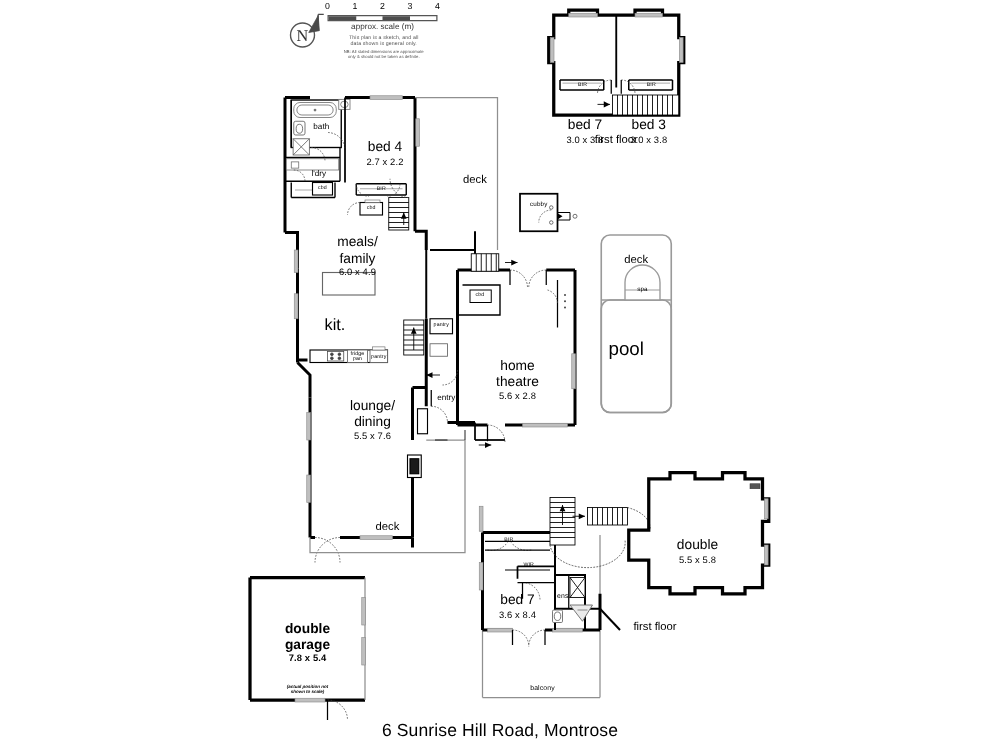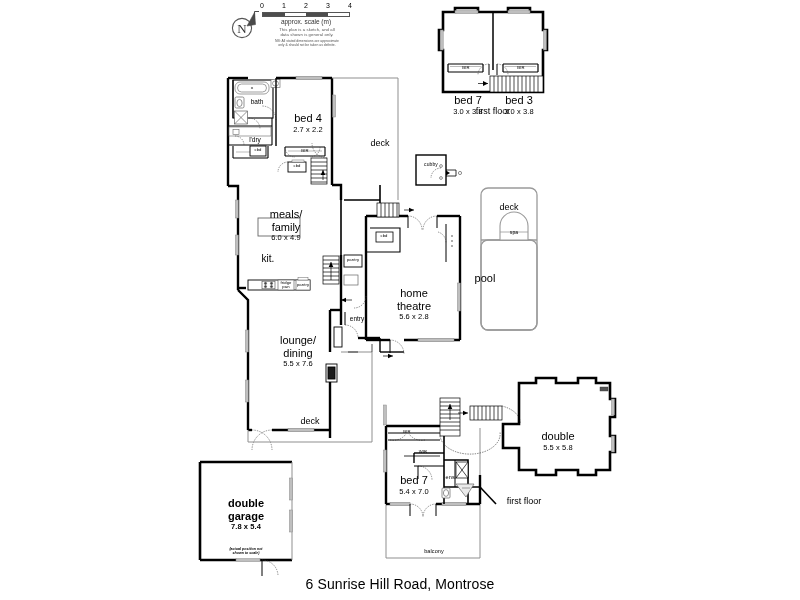--- a/index.html
+++ b/index.html
@@ -401,51 +401,51 @@
 </div>
 <div class="lbl floorlab" style="left:443px;top:106px;width:100px;">first floor</div>
 
 <div class="lbl room" style="left:284px;top:100px;width:48px;">
   <span>bed 4</span>
   <span class="dim">2.7 x 2.2</span>
 </div>
 <div class="lbl smalllab" style="left:238px;top:98px;width:38px;">bath</div>
 <div class="lbl smalllab" style="left:239px;top:136px;width:32px;">l'dry</div>
 
-<div class="lbl room" style="left:248px;top:196px;width:76px;">
+<div class="lbl room" style="left:248px;top:176px;width:76px;">
   <span>meals/
 family</span>
   <span class="dim">6.0 x 4.9</span>
 </div>
-<div class="lbl smalllab" style="left:250px;top:253px;width:36px;font-size:10px;">kit.</div>
+<div class="lbl smalllab" style="left:250px;top:253px;width:36px;font-size:13px;">kit.</div>
 <div class="lbl tiny" style="left:345px;top:258px;width:16px;">pantry</div>
 
-<div class="lbl room" style="left:260px;top:322px;width:76px;text-align:center;">
+<div class="lbl room" style="left:260px;top:307px;width:76px;text-align:center;">
   <span>lounge/
 dining</span>
   <span class="dim">5.5 x 7.6</span>
 </div>
 <div class="lbl smalllab" style="left:340px;top:315px;width:34px;">entry</div>
 
 <div class="lbl room" style="left:382px;top:275px;width:64px;">
   <span>home
 theatre</span>
   <span class="dim">5.6 x 2.8</span>
 </div>
 
 <div class="lbl smalllab" style="left:350px;top:138px;width:60px;font-size:9px;">deck</div>
 <div class="lbl smalllab" style="left:280px;top:416px;width:60px;font-size:9px;">deck</div>
 <div class="lbl smalllab" style="left:488px;top:202px;width:42px;font-size:9px;">deck</div>
 <div class="lbl tiny" style="left:505px;top:230px;width:18px;font-size:5px;">spa</div>
-<div class="lbl smalllab" style="left:464px;top:272px;width:42px;font-size:11px;">pool</div>
+<div class="lbl smalllab" style="left:480px;top:272px;width:42px;font-size:15px;">pool</div>
 <div class="lbl tiny" style="left:419px;top:162px;width:24px;font-size:5px;">cubby</div>
 
 <div class="lbl room" style="left:388px;top:462px;width:52px;">
   <span>bed 7</span>
-  <span class="dim">5.4 x 7.0</span>
+  <span class="dim">3.6 x 8.4</span>
 </div>
 <div class="lbl tiny" style="left:440px;top:474px;width:22px;font-size:5.5px;">ens.</div>
 <div class="lbl tiny" style="left:406px;top:548px;width:56px;font-size:5.5px;">balcony</div>
 
 <div class="lbl room" style="left:530px;top:418px;width:56px;">
   <span>double</span>
   <span class="dim">5.5 x 5.8</span>
 </div>
 <div class="lbl floorlab" style="left:492px;top:496px;width:64px;">first floor</div>
 

